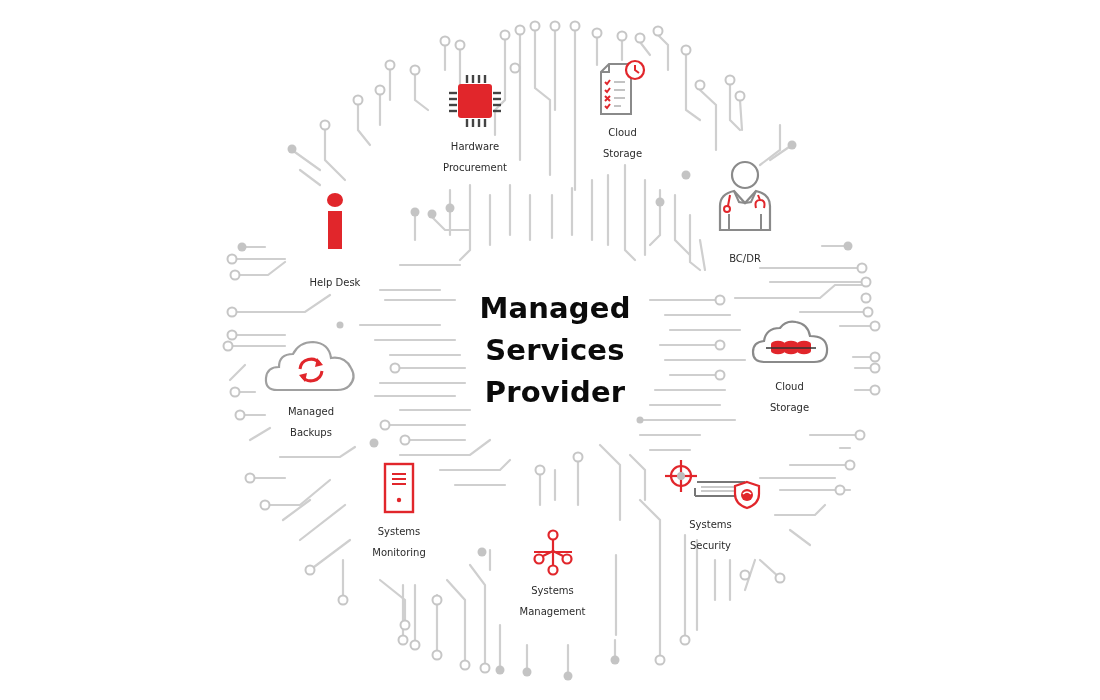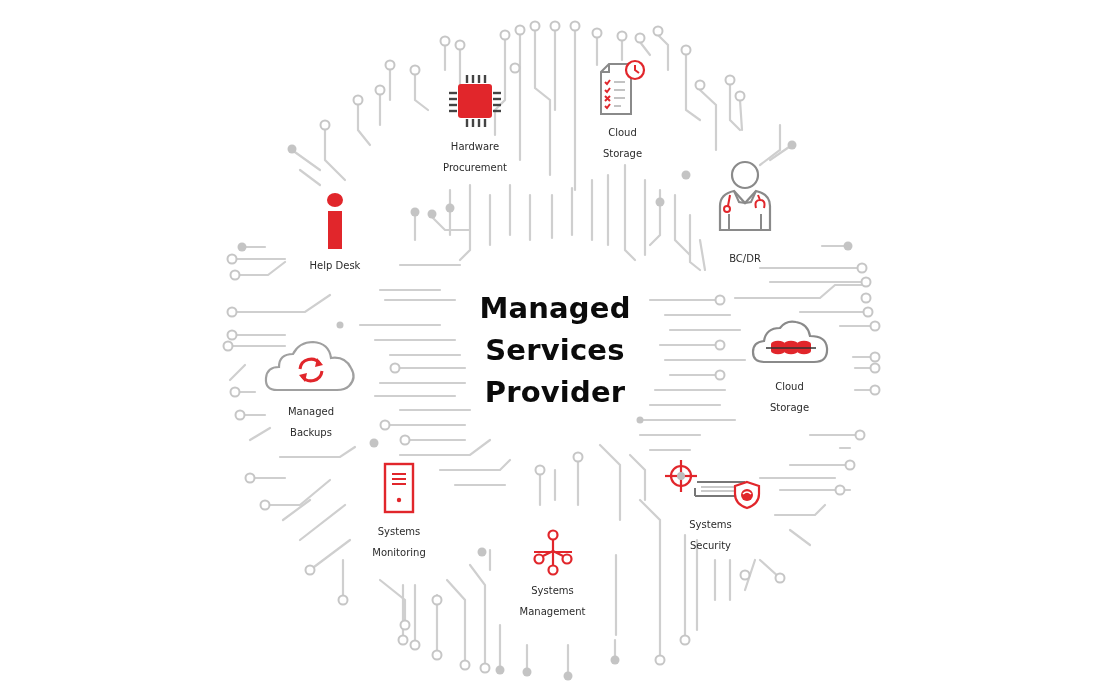--- a/index.html
+++ b/index.html
@@ -300,21 +300,21 @@
     <path d="M44 37 L46 42 M42 50 Q40 42 46 42 Q52 42 50 50" stroke="#e1262b" stroke-width="2" fill="none"></path>
   </svg>
   <div class="node-label" style="margin-top:16px;">BC/DR</div>
 </div>
 
 <div class="node" style="left:285px; top:192px; width:100px;">
   <svg class="icon" width="24" height="58" viewBox="0 0 24 58">
     <ellipse cx="12" cy="8" rx="8" ry="7" fill="#e1262b"></ellipse>
     <rect x="5" y="19" width="14" height="38" fill="#e1262b"></rect>
   </svg>
-  <div class="node-label" style="margin-top:5px;">Help Desk</div>
+  <div class="node-label" style="margin-top:22px;">Help Desk</div>
 </div>
 
 <div class="node" style="left:742px; top:318px; width:95px;">
   <svg class="icon" width="80" height="48" viewBox="0 0 80 48">
     <path d="M14 44 Q3 44 3 34 Q3 24 14 23 Q16 10 30 10 Q36 2 46 4 Q58 6 60 18 Q76 18 77 30 Q78 44 64 44 Z" fill="#fff" stroke="#8a8a8a" stroke-width="2.2"></path>
     <g fill="#e1262b">
       <ellipse cx="28" cy="26" rx="7" ry="3.2"></ellipse>
         <ellipse cx="28" cy="33" rx="7" ry="3.2"></ellipse>
         <rect x="21" y="26" width="14" height="7"></rect>
       <ellipse cx="41" cy="26" rx="7" ry="3.2"></ellipse>

